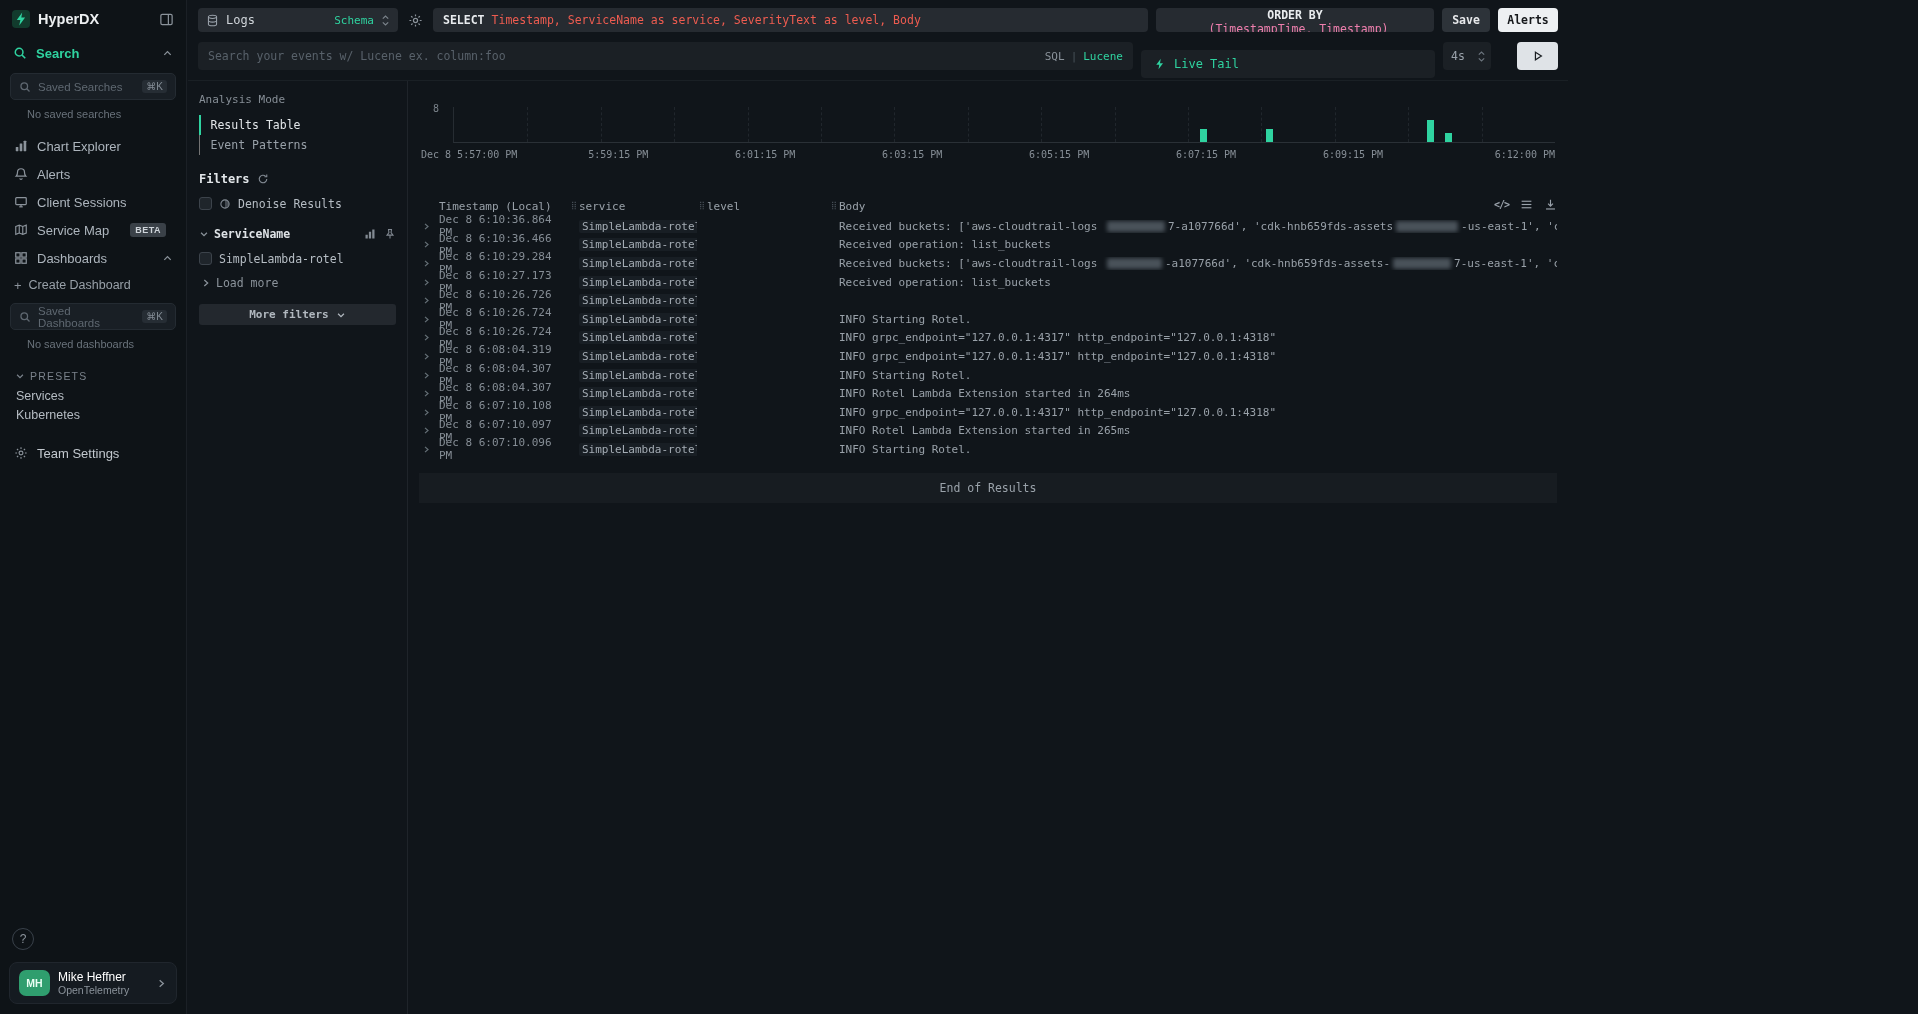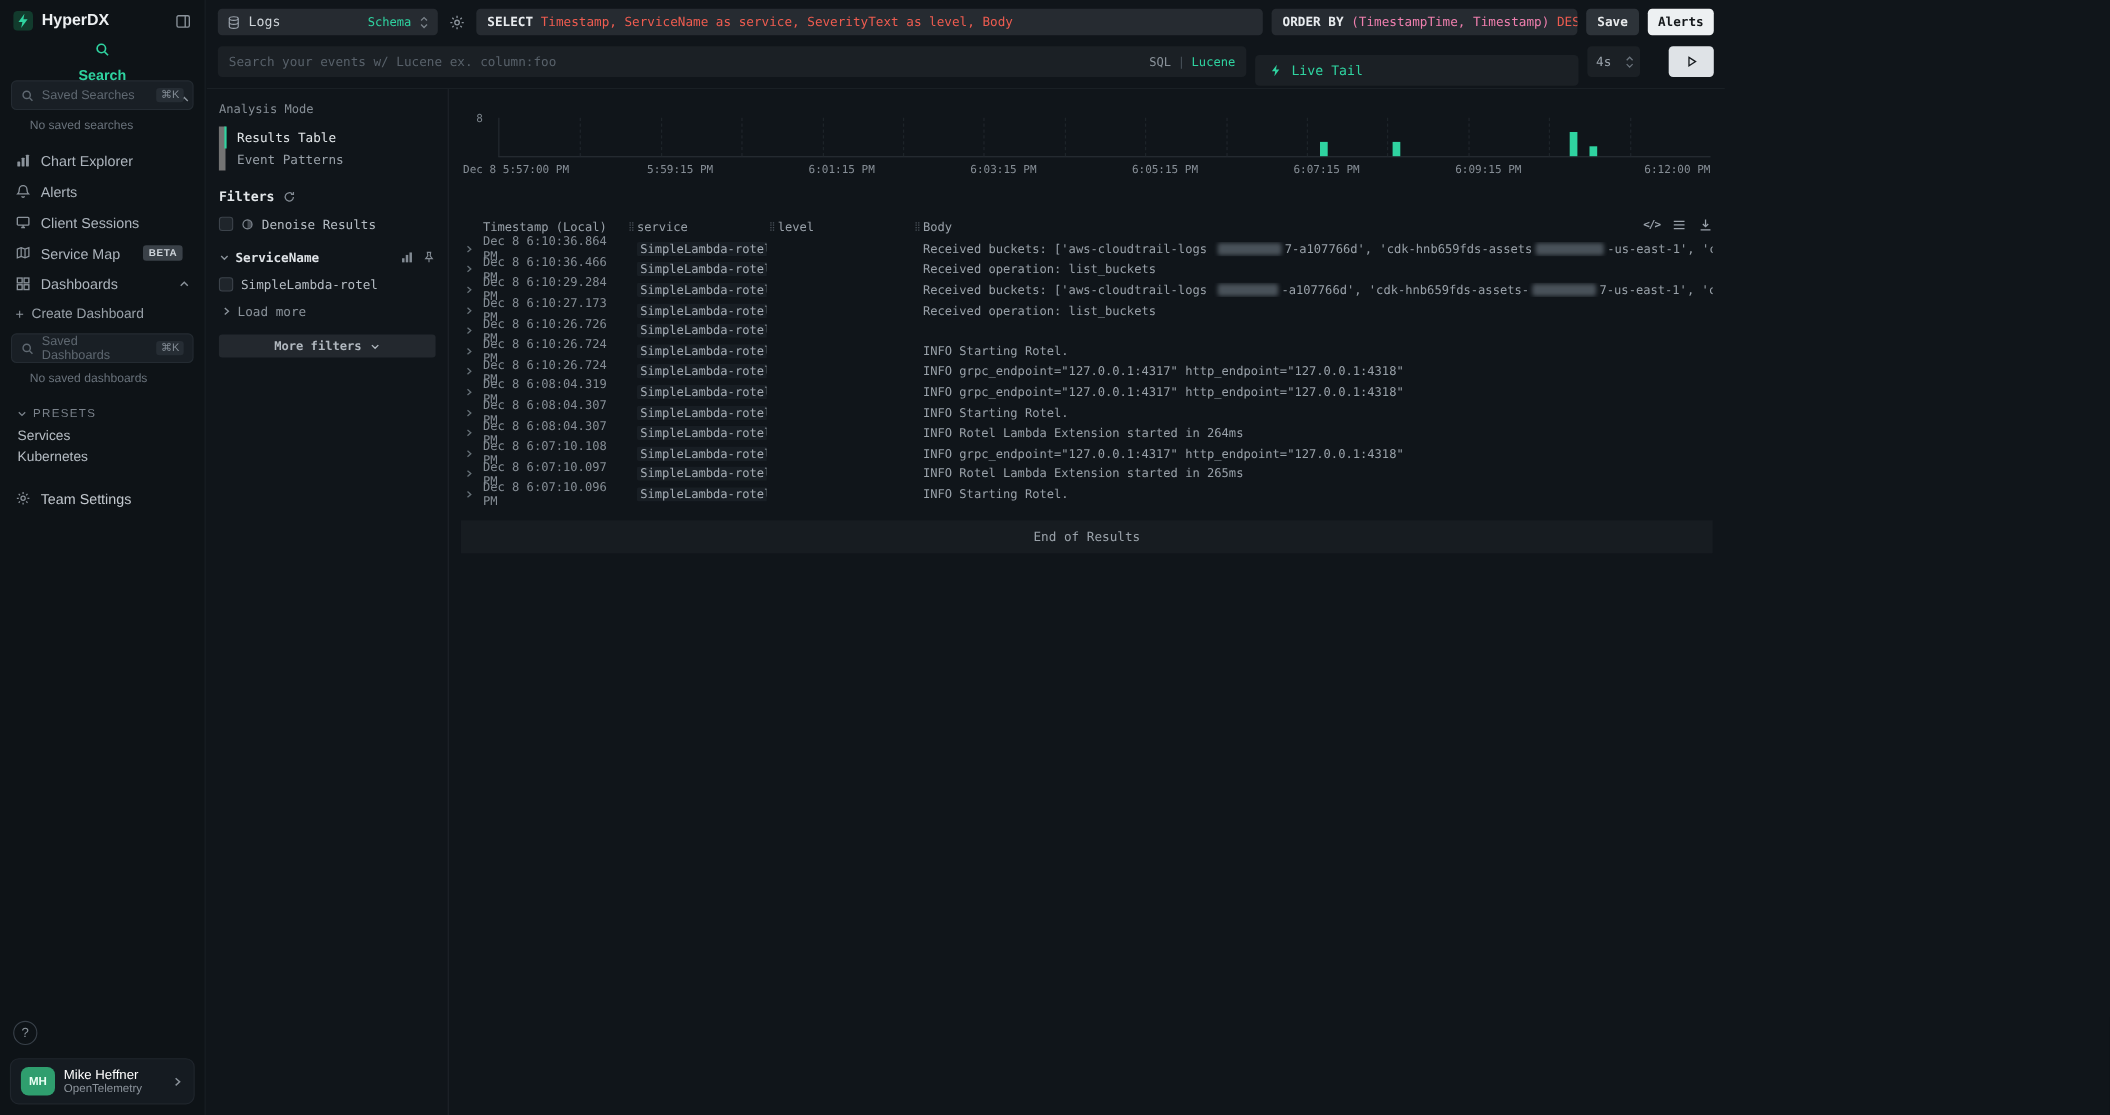--- a/index.html
+++ b/index.html
@@ -10,21 +10,21 @@
   .acc-fill { fill:var(--accent); }
 
   
   .sidebar { position:absolute; left:0; top:0; width:187px; height:100%;
     background:#0e1317; border-right:1px solid #1b2026;
     font-family:"Liberation Sans","DejaVu Sans",sans-serif; }
   .sb-header { display:flex; align-items:center; gap:8px; height:38px; padding:0 12px; }
   .brand { font-weight:700; font-size:14.5px; color:#eceff1; flex:1; }
   .iconbtn { color:#8b939b; display:flex; cursor:pointer; }
   .sb-search-head { display:flex; align-items:center; gap:9px; height:30px; padding:0 13px;
-    color:var(--accent); font-weight:600; font-size:13px; cursor:pointer;flex-direction:column; }
+    color:var(--accent); font-weight:600; font-size:13px; cursor:pointer; }
   .sb-search-head .chev { margin-left:auto; color:#8b939b; }
   .sb-input { display:flex; align-items:center; gap:7px; height:27px; margin:5px 10px 6px;
     padding:0 8px; background:#191f25; border:1px solid #242b32; border-radius:5px; cursor:text; }
   .sb-input .ph { font-size:11.5px; color:#5f6871; flex:1; }
   .kbd { background:#262d34; border-radius:3px; font-size:10px; padding:1px 4px; color:#848d96; }
   .sb-empty { font-size:11px; color:#69727b; padding:2px 0 12px 27px; }
   .nav-item { display:flex; align-items:center; gap:9px; height:28px; padding:0 13px;
     color:#adb5bd; font-size:13px; cursor:pointer; }
   .nav-item .icon { color:#8b939b; display:flex; width:15px; justify-content:center; }
   .badge { background:#3a4148; color:#ced4da; font-size:9px; font-weight:700; letter-spacing:.5px;
@@ -53,21 +53,21 @@
   .topbar { padding:6px 10px 0; }
   .row1 { display:flex; align-items:center; gap:8px; height:28px; }
   .box { background:#262b31; border-radius:4px; height:24px; display:flex; align-items:center; font-size:11.5px; }
   .source { width:200px; padding:0 8px; gap:7px; color:#cfd4d9; font-size:12px; cursor:pointer; }
   .source .schema { margin-left:auto; font-size:11px; }
   .gearbtn { color:#8b939b; display:flex; padding:0 2px; cursor:pointer; }
   .query { flex:1; padding:0 10px; overflow:hidden; white-space:nowrap; cursor:text; }
   .kw { color:#e9ecef; font-weight:700; }
   .fields { color:var(--qfield); margin-left:7px; white-space:nowrap; }
   .paren { color:var(--qparen); margin-left:7px; }
-  .orderby { width:278px; padding:0 10px; white-space:nowrap; overflow:hidden; cursor:text; }
+  .orderby { width:278px; padding:0 10px; white-space:nowrap; overflow:hidden; cursor:text;flex-direction:column; }
   .btn { border:none; border-radius:4px; height:24px; font-family:inherit; font-size:11.5px;
     font-weight:700; cursor:pointer; }
   .btn.dark { background:#2d3339; color:#e8eaec; width:48px; }
   .btn.light { background:#edf0f2; color:#15181b; width:60px; }
   .row2 { display:flex; align-items:center; height:36px; margin-top:4px; gap:8px; }
   .searchbar { flex:1; background:#1b2025; border-radius:4px; height:28px; display:flex;
     align-items:center; padding:0 10px; cursor:text; }
   .searchbar .ph { color:#58616a; font-size:11.5px; flex:1; }
   .langs { display:flex; gap:6px; font-size:11px; color:#8a929a; align-items:center; }
   .langs .divider { color:#49525a; }
@@ -77,21 +77,21 @@
   .interval { width:48px; background:#1b2025; border-radius:4px; height:28px; display:flex;
     align-items:center; justify-content:space-between; padding:0 5px 0 8px; color:#9aa2ab;
     font-size:11.5px; cursor:pointer; }
   .play { width:41px; height:28px; background:#dfe3e7; border:none; border-radius:4px; display:flex;
     align-items:center; justify-content:center; margin-left:18px; cursor:pointer; color:#191d21; }
 
   
   .content { display:flex; height:calc(100% - 74px); border-top:1px solid #1a2025; margin-top:6px; }
   .filters { width:220px; border-right:1px solid #1f242a; padding:12px 11px; flex-shrink:0; font-size:11.5px; }
   .fp-label { color:#868e96; font-size:11px; margin-bottom:9px; }
-  .modes { border-left:6px solid #737373; }
+  .modes { border-left:1px solid #737373; }
   .mode { height:20px; display:flex; align-items:center; padding:0 10px; color:#98a0a8;
     border-left:2px solid transparent; margin-left:-1.5px; cursor:pointer; }
   .mode.active { border-left-color:var(--accent); color:#e2e6e9; }
   .fhead { display:flex; align-items:center; gap:7px; margin-top:17px; color:#e2e6e9;
     font-weight:700; font-size:12px; }
   .fhead .icon { color:#828a93; display:flex; cursor:pointer; }
   .check-row { display:flex; align-items:center; gap:7px; height:23px; margin-top:6px;
     color:#b6bdc4; cursor:pointer; }
   .checkbox { width:13px; height:13px; border:1px solid #3c434b; background:#1f252b;
     border-radius:3px; flex-shrink:0; cursor:pointer; }

